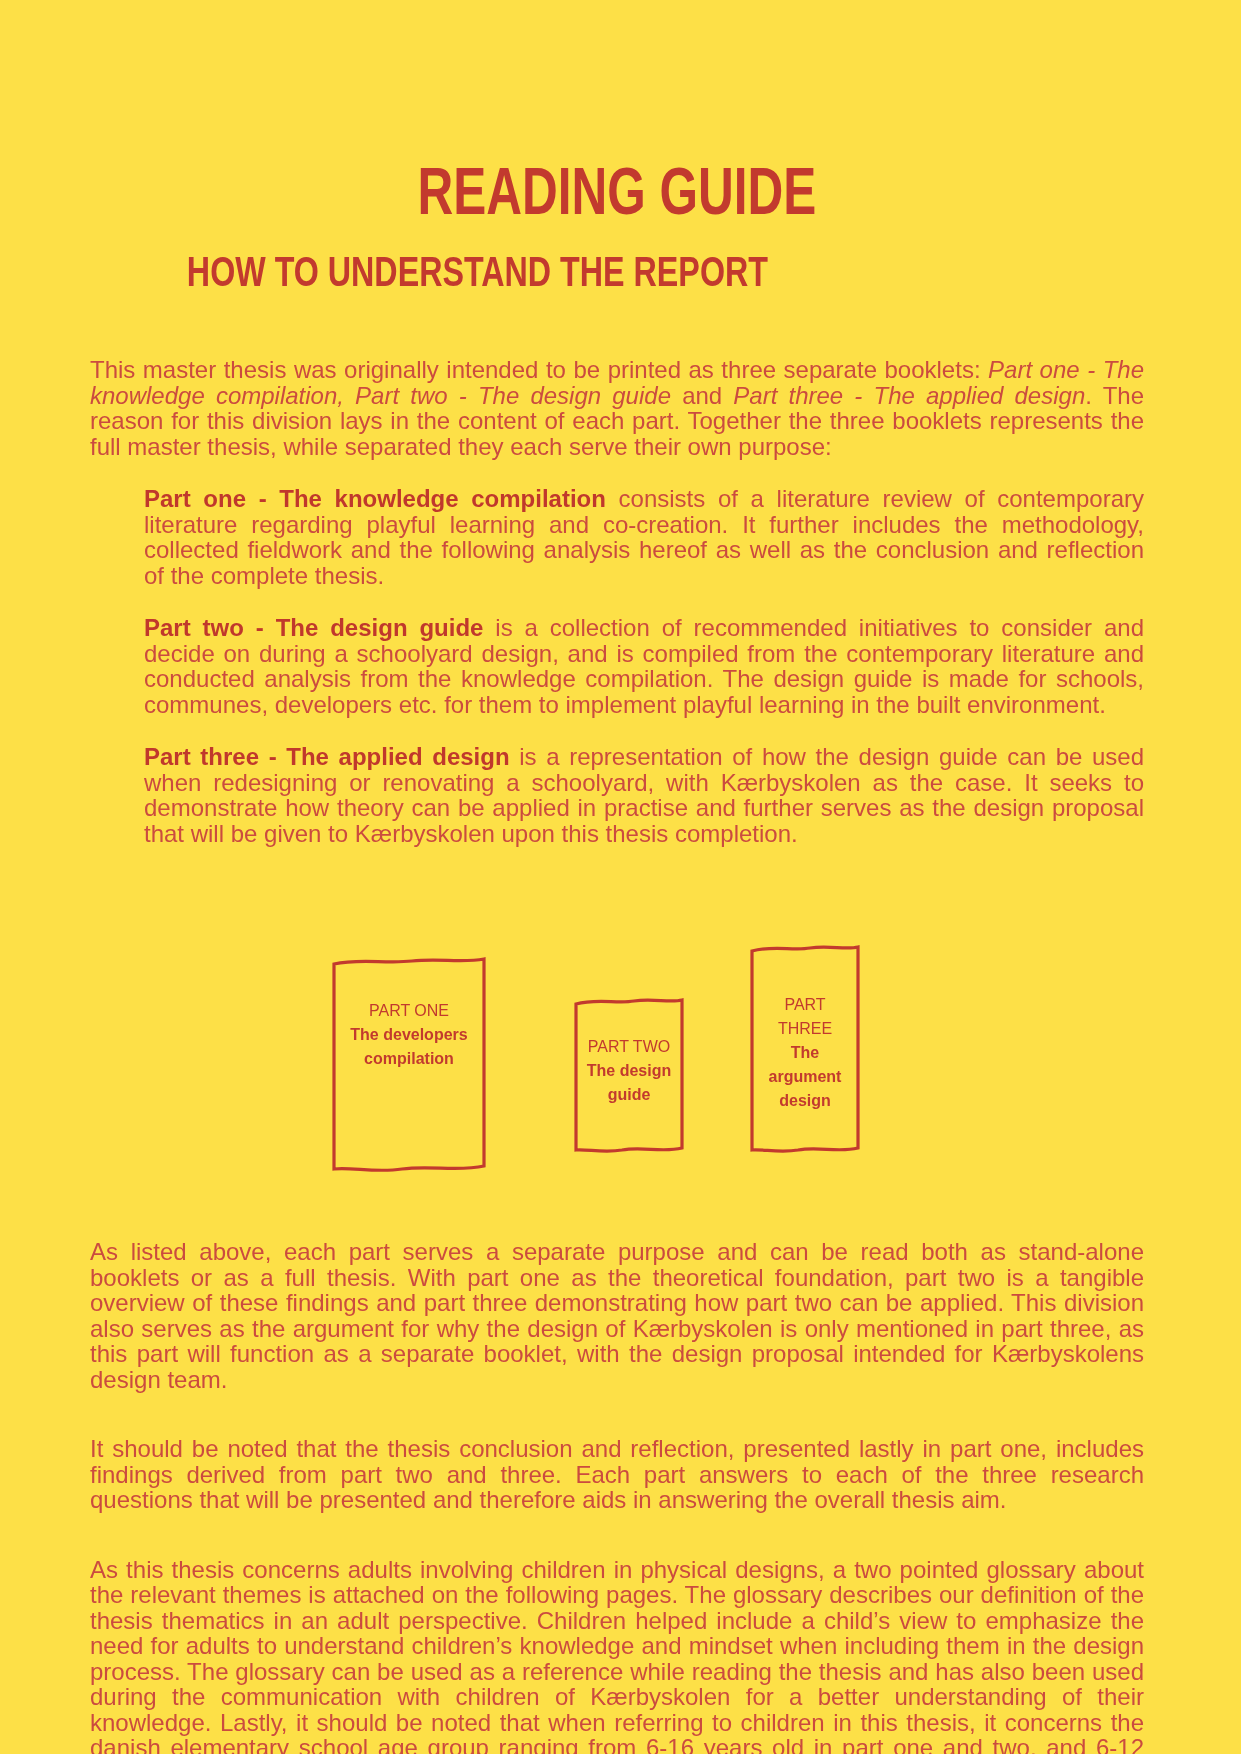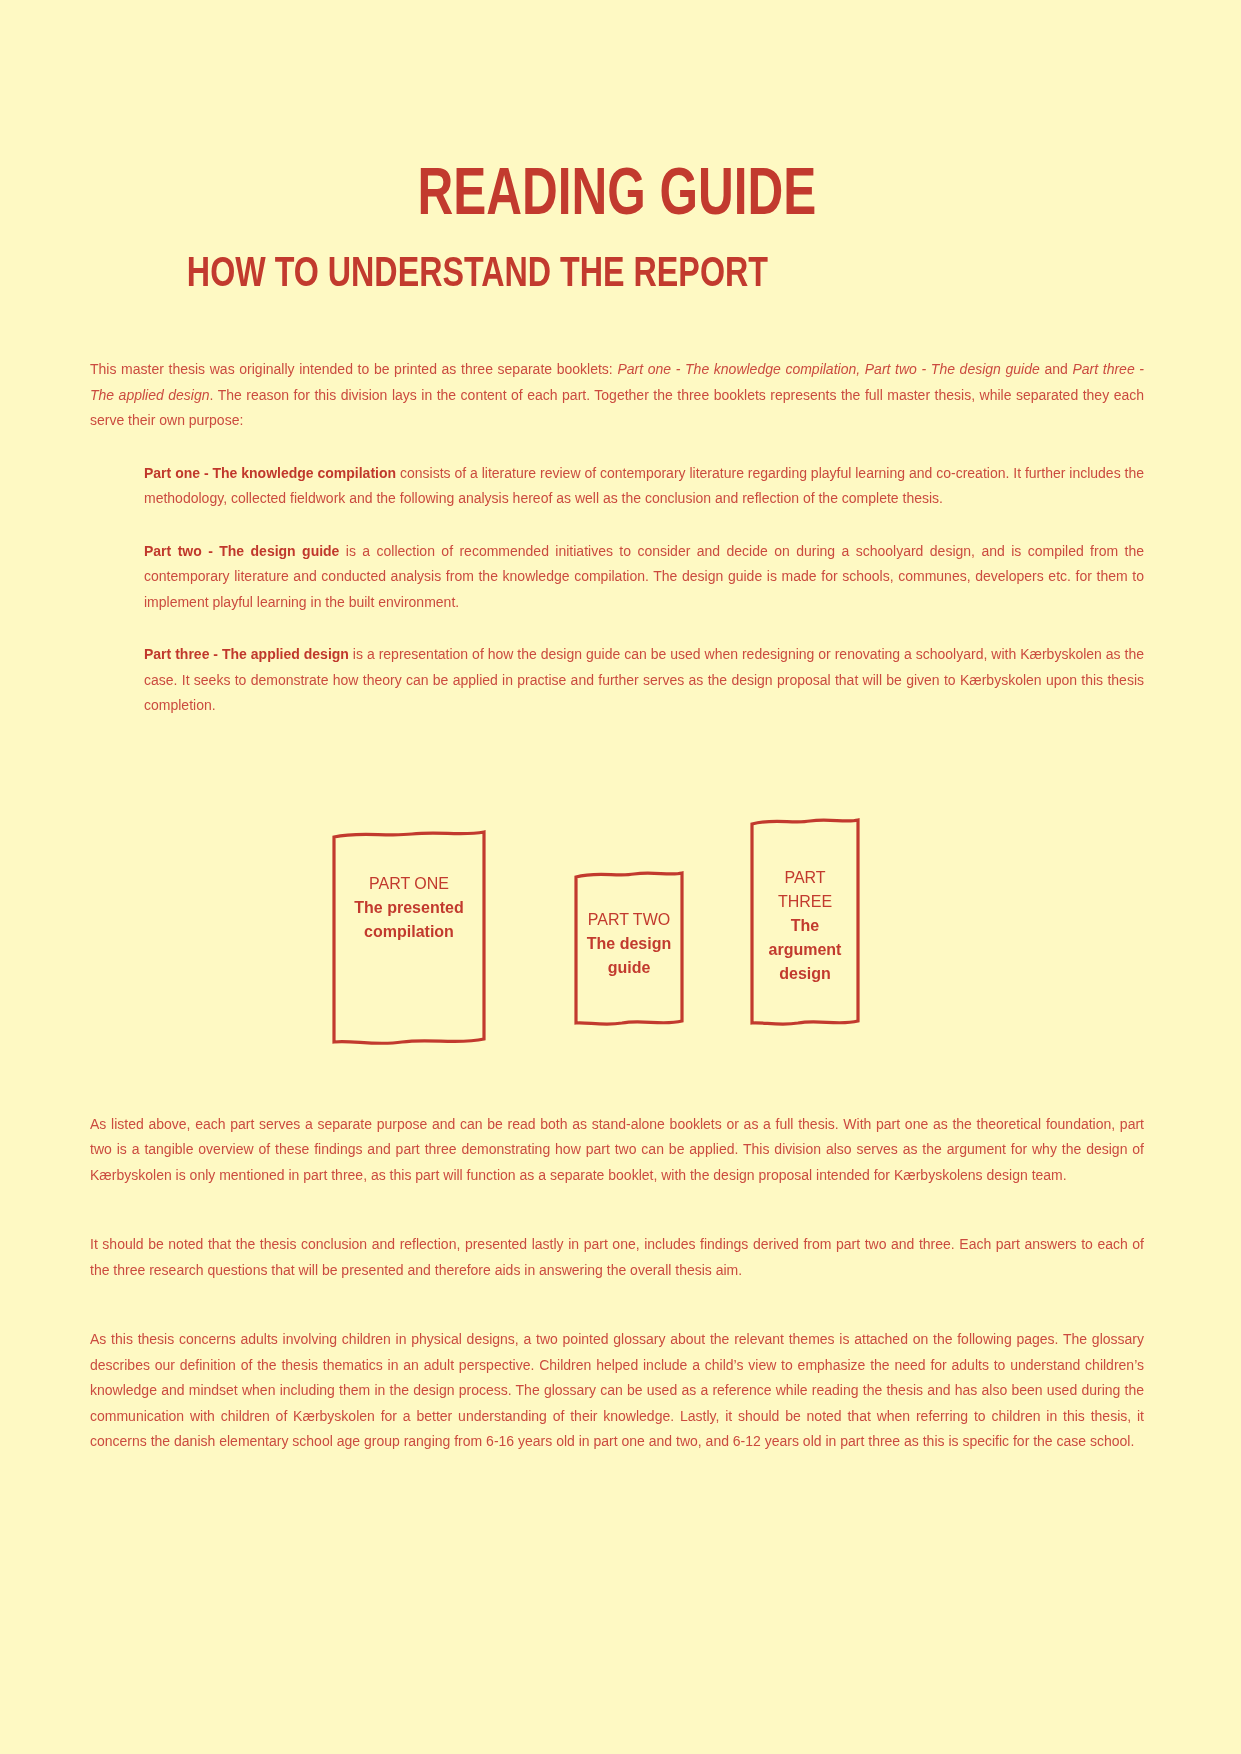--- a/index.html
+++ b/index.html
@@ -5,21 +5,21 @@
   html, body { margin: 0; padding: 0; }
   body {
     width: 1241px;
     font-family: "Liberation Sans", "DejaVu Sans", sans-serif;
     background: #ffffff;
   }
   .page {
     position: relative;
     width: 1241px;
     height: 1754px;
-    background: #fef9c3;
+    background: #fde047;
     overflow: hidden;
   }
   .content {
     position: absolute;
     left: 90px;
     top: 0;
     width: 1054px;
   }
   .title-block { text-align: center; padding-top: 158px; }
   .doc-title {
@@ -39,21 +39,21 @@
     font-size: 43px;
     line-height: 1;
     font-weight: bold;
     color: #c23a2e;
     transform: scaleX(0.75);
     transform-origin: center;
     white-space: nowrap;
   }
   .para {
     color: #cb4b3f;
-    font-size: 14px;
+    font-size: 24px;
     line-height: 25.5px;
     text-align: justify;
     margin: 0;
   }
   .para .run-bold { font-weight: bold; color: #c0382c; }
   .para .run-italic { font-style: italic; }
   .intro { margin-top: 64px; }
   .part-para {
     margin-left: 54px;
     margin-top: 27px;
@@ -111,21 +111,21 @@
     <p class="para part-para"><span class="run-bold">Part three - The applied design</span><span class="run-normal"> is a representation of how the design guide can be used when redesigning or renovating a schoolyard, with Kærbyskolen as the case. It seeks to demonstrate how theory can be applied in practise and further serves as the design proposal that will be given to Kærbyskolen upon this thesis completion.</span></p>
 
     <div class="diagram">
 
       <div class="booklet booklet-1">
         <svg viewBox="0 0 158 220">
           <path d="M4,9 C30,3 55,9 82,6 C108,3 132,8 154,4 L154,211 C128,217 100,210 72,214 C46,218 22,212 4,214 Z" fill="none" stroke="#c23a2e" stroke-width="3.2"></path>
         </svg>
         <div class="box-text">
           <div class="box-label">PART ONE</div>
-          <div class="box-name">The presented compilation</div>
+          <div class="box-name">The developers compilation</div>
         </div>
       </div>
 
       <div class="booklet booklet-2">
         <svg viewBox="0 0 114 162">
           <path d="M4,9 C25,3 45,9 62,6 C80,3 98,8 110,5 L110,153 C90,158 70,151 50,155 C32,158 15,154 4,155 Z" fill="none" stroke="#c23a2e" stroke-width="3.2"></path>
         </svg>
         <div class="box-text">
           <div class="box-label">PART TWO</div>
           <div class="box-name">The design guide</div>

